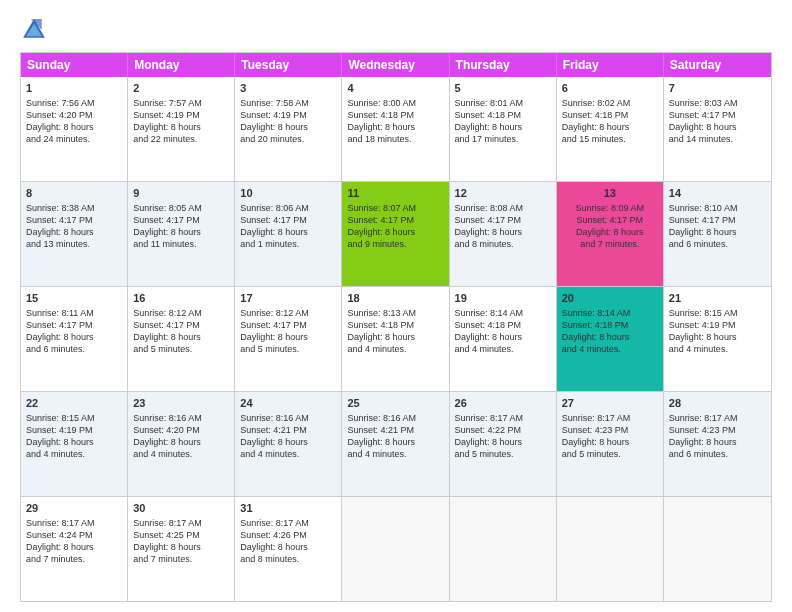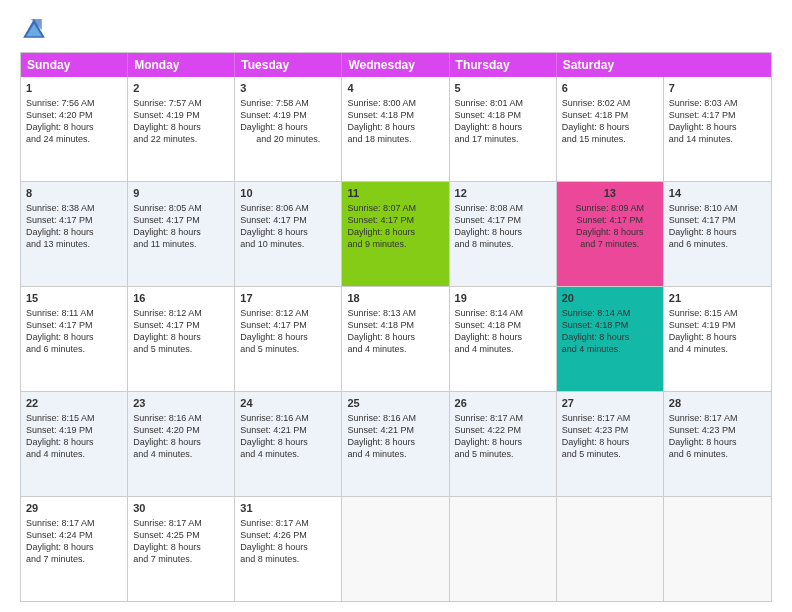--- a/index.html
+++ b/index.html
@@ -128,20 +128,21 @@
     </div>
   </div>
 
   <div class="calendar">
     <div class="cal-header" id="cal-header">
         <div class="cal-header-cell">Sunday</div>
         <div class="cal-header-cell">Monday</div>
         <div class="cal-header-cell">Tuesday</div>
         <div class="cal-header-cell">Wednesday</div>
         <div class="cal-header-cell">Thursday</div>
+        <div class="cal-header-cell">Friday</div>
         <div class="cal-header-cell">Saturday</div>
       </div>
     <div class="cal-body" id="cal-body">
         <div class="cal-row">
           <div class="cal-cell" style="background: rgb(255, 255, 255);">
             <span class="day-num">1</span>
             <span style="display: block;">Sunrise: 7:56 AM</span>
             <span style="display: block;">Sunset: 4:20 PM</span>
             <span style="display: block;">Daylight: 8 hours</span>
             <span style="display: block;">and 24 minutes.</span>
@@ -151,21 +152,21 @@
             <span style="display: block;">Sunrise: 7:57 AM</span>
             <span style="display: block;">Sunset: 4:19 PM</span>
             <span style="display: block;">Daylight: 8 hours</span>
             <span style="display: block;">and 22 minutes.</span>
           </div>
           <div class="cal-cell" style="background: rgb(255, 255, 255);">
             <span class="day-num">3</span>
             <span style="display: block;">Sunrise: 7:58 AM</span>
             <span style="display: block;">Sunset: 4:19 PM</span>
             <span style="display: block;">Daylight: 8 hours</span>
-            <span style="display: block; text-align: center;">and 20 minutes.</span>
+            <span style="display: block;">and 20 minutes.</span>
           </div>
           <div class="cal-cell" style="background: rgb(255, 255, 255);">
             <span class="day-num">4</span>
             <span style="display: block;">Sunrise: 8:00 AM</span>
             <span style="display: block;">Sunset: 4:18 PM</span>
             <span style="display: block;">Daylight: 8 hours</span>
             <span style="display: block;">and 18 minutes.</span>
           </div>
           <div class="cal-cell" style="background: rgb(255, 255, 255);">
             <span class="day-num">5</span>
@@ -202,21 +203,21 @@
             <span style="display: block;">Sunrise: 8:05 AM</span>
             <span style="display: block;">Sunset: 4:17 PM</span>
             <span style="display: block;">Daylight: 8 hours</span>
             <span style="display: block;">and 11 minutes.</span>
           </div>
           <div class="cal-cell" style="background: rgb(238, 242, 249);">
             <span class="day-num">10</span>
             <span style="display: block;">Sunrise: 8:06 AM</span>
             <span style="display: block;">Sunset: 4:17 PM</span>
             <span style="display: block;">Daylight: 8 hours</span>
-            <span style="display: block;">and 10 minutes.</span>
+            <span style="display: block;">and 1 minutes.</span>
           </div>
           <div class="cal-cell" style="background: #84cc16;">
             <span class="day-num">11</span>
             <span style="display: block;">Sunrise: 8:07 AM</span>
             <span style="display: block;">Sunset: 4:17 PM</span>
             <span style="display: block;">Daylight: 8 hours</span>
             <span style="display: block;">and 9 minutes.</span>
           </div>
           <div class="cal-cell" style="background: rgb(238, 242, 249);">
             <span class="day-num">12</span>

